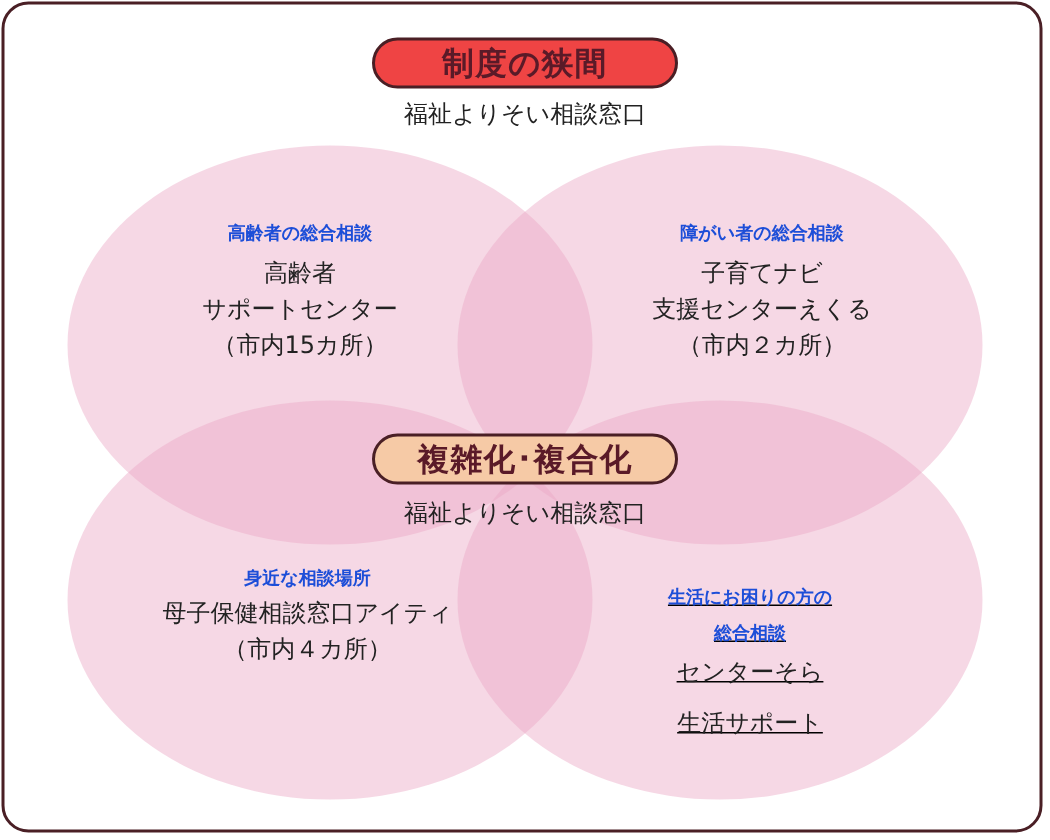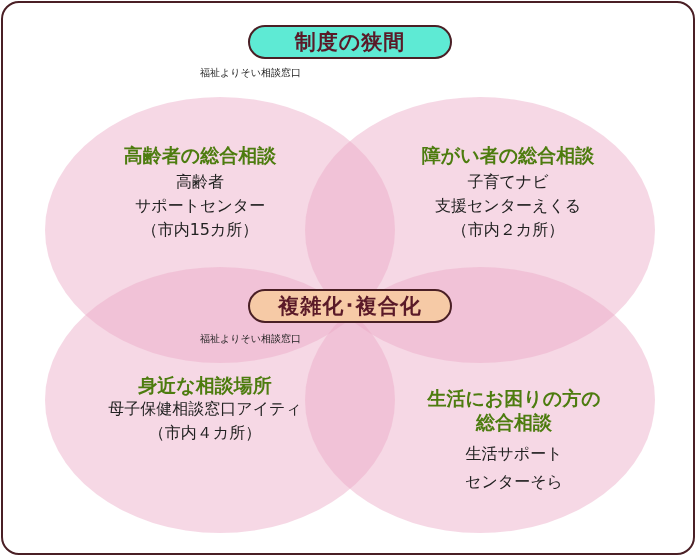--- a/index.html
+++ b/index.html
@@ -4,25 +4,25 @@
   <style>
     html, body { margin: 0; padding: 0; background: #ffffff; }
     body { width: 700px; height: 560px; position: relative; overflow: hidden;
            font-family: "DejaVu Sans", "Liberation Sans", sans-serif; }
     .frame { position: absolute; left: 1px; top: 1px; width: 694px; height: 554px;
              border: 2px solid #4a1f25; border-radius: 18px; box-sizing: border-box; background: #fff; }
     svg.venn { position: absolute; left: 0; top: 0; }
     .pill { position: absolute; left: 248px; width: 204px; height: 34px; border: 2px solid #4a1f25;
             border-radius: 18px; box-sizing: border-box; display: flex; align-items: center;
             justify-content: center; font-weight: bold; font-size: 21px; color: #5a1a28; letter-spacing: 1px; }
-    .pill-top { top: 25px; background: #5eead4; }
+    .pill-top { top: 25px; background: #ef4444; }
     .pill-mid { top: 289px; background: #f6caa6; }
-    .sub { position: absolute; left: 200px; width: 300px; font-size: 10px; color: #222; }
+    .sub { position: absolute; left: 200px; width: 300px; text-align: center; font-size: 16px; color: #222; }
     .block { position: absolute; text-align: center; width: 260px; }
-    .title { font-weight: bold; font-size: 19px; color: #4d7c0f; line-height: 24px; }
+    .title { font-weight: bold; font-size: 12px; color: #1d4ed8; line-height: 24px; }
     .body { font-size: 16px; color: #222; line-height: 24px; }
   </style>
 </head>
 <body>
 
 <div class="frame"></div>
 
 <svg class="venn" width="700" height="560">
   <ellipse cx="220" cy="230" rx="175" ry="133" fill="#eba8c6" fill-opacity="0.45"></ellipse>
   <ellipse cx="480" cy="230" rx="175" ry="133" fill="#eba8c6" fill-opacity="0.45"></ellipse>
@@ -53,18 +53,18 @@
   <span>複雑化･複合化</span>
 </div>
 <div class="sub" style="top:332px;">福祉よりそい相談窓口</div>
 
 <div class="block" style="left:75px; top:373px;">
   <div class="title">身近な相談場所</div>
   <div class="body">母子保健相談窓口アイティ</div>
   <div class="body">（市内４カ所）</div>
 </div>
 
-<div class="block" style="left:384px; top:386px;">
+<div class="block" style="left:370px; top:386px;text-decoration:underline;">
   <div class="title">生活にお困りの方の</div>
   <div class="title">総合相談</div>
+  <div class="body" style="line-height:28px;">センターそら</div>
   <div class="body" style="margin-top:6px; line-height:28px;">生活サポート</div>
-  <div class="body" style="line-height:28px;">センターそら</div>
 </div>
 
 </body></html>

